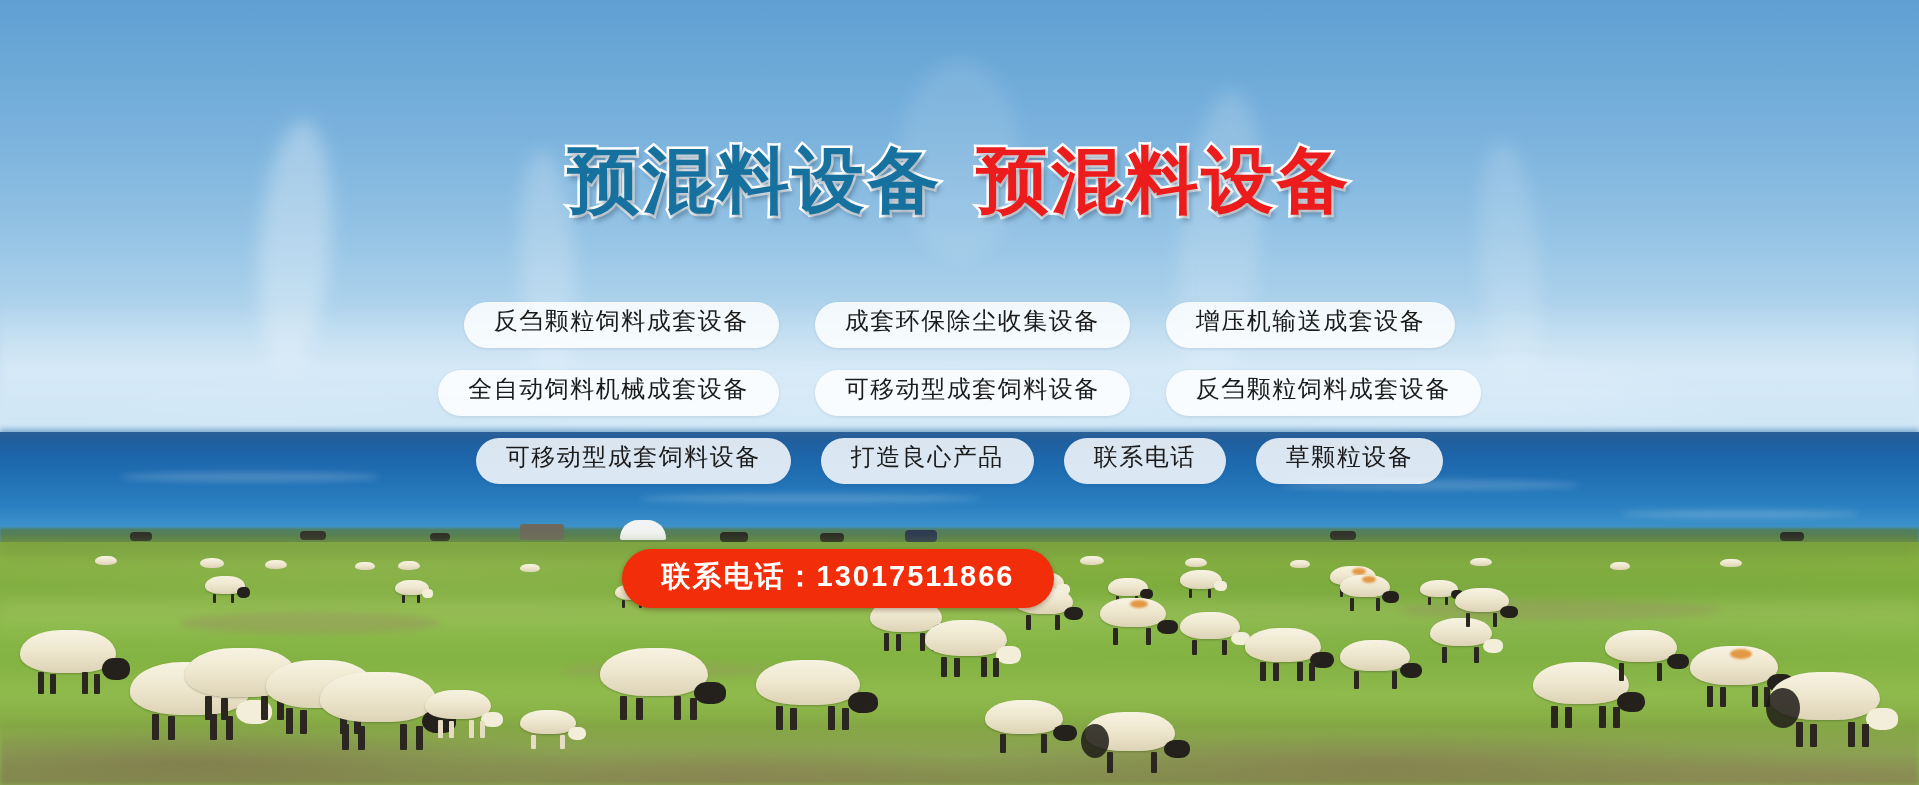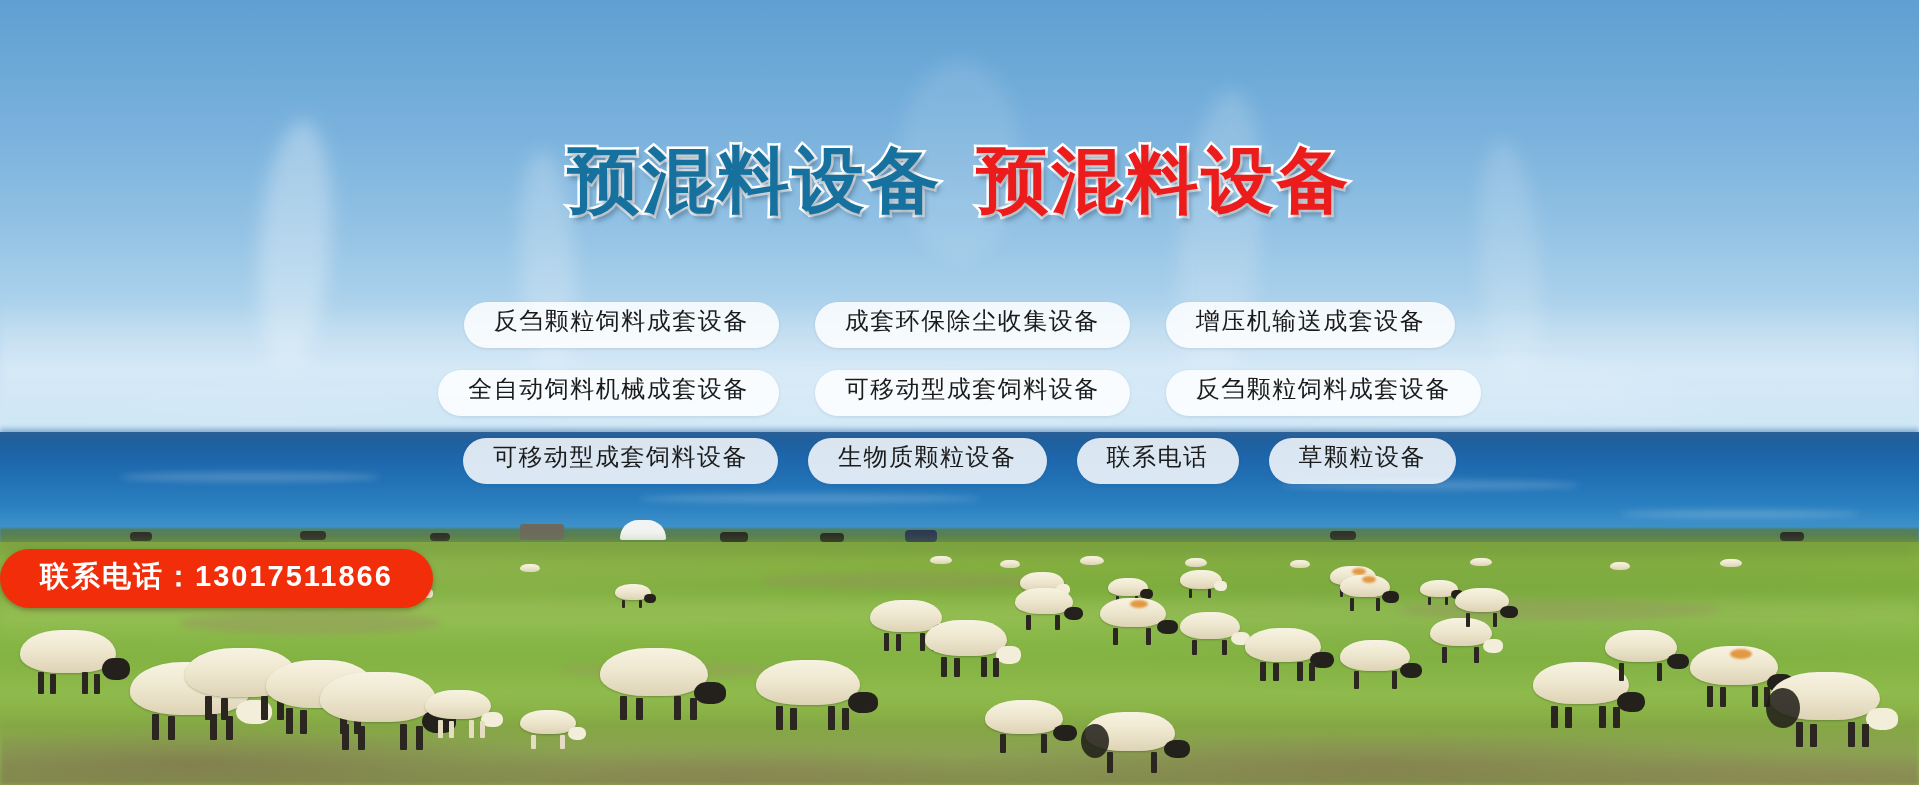--- a/index.html
+++ b/index.html
@@ -118,21 +118,21 @@
     font-size:24px;
     letter-spacing:1.5px;
     padding:3px 30px 11px;
     border-radius:999px;
     box-shadow:0 1px 3px rgba(30,60,90,.12);
     white-space:nowrap;
   }
 
   
   .phonebar{
-    position:absolute;left:0;top:549px;width:1646px;
+    position:absolute;left:15px;top:549px;width:1646px;text-align:center;
   }
   .phone-pill{
     display:inline-block;
     background:#f22d09;
     color:#ffffff;
     font-size:29px;
     font-weight:700;
     letter-spacing:2px;
     padding:8px 40px 11px;
     border-radius:999px;
@@ -499,21 +499,21 @@
     </div>
 
     <div class="tagrow r2">
       <div class="tag">全自动饲料机械成套设备</div>
       <div class="tag">可移动型成套饲料设备</div>
       <div class="tag">反刍颗粒饲料成套设备</div>
     </div>
 
     <div class="tagrow r3">
       <div class="tag">可移动型成套饲料设备</div>
-      <div class="tag">生物质颗粒设备</div>
+      <div class="tag">打造良心产品</div>
       <div class="tag">联系电话</div>
       <div class="tag">草颗粒设备</div>
     </div>
 
   </div>
 
   <div class="phonebar">
     <div class="phone-pill">联系电话：13017511866</div>
   </div>
 

